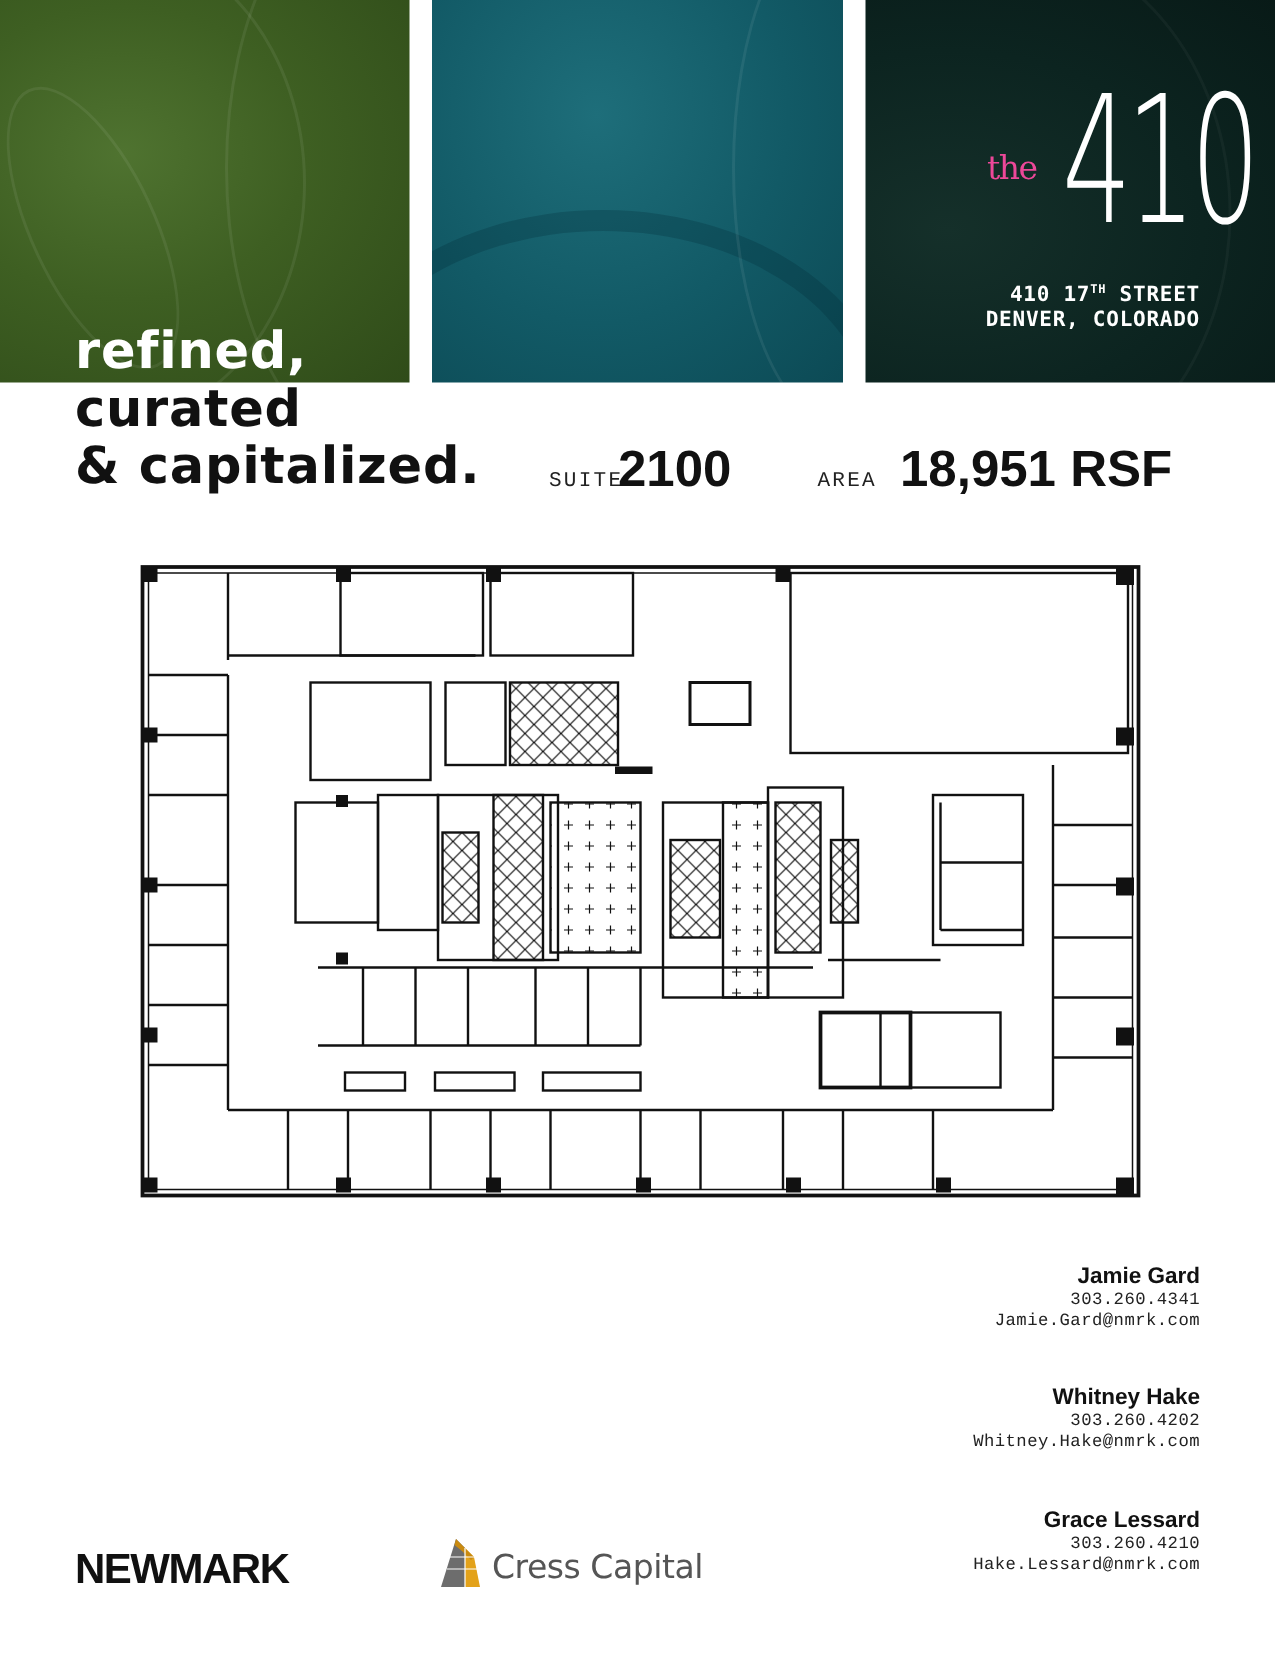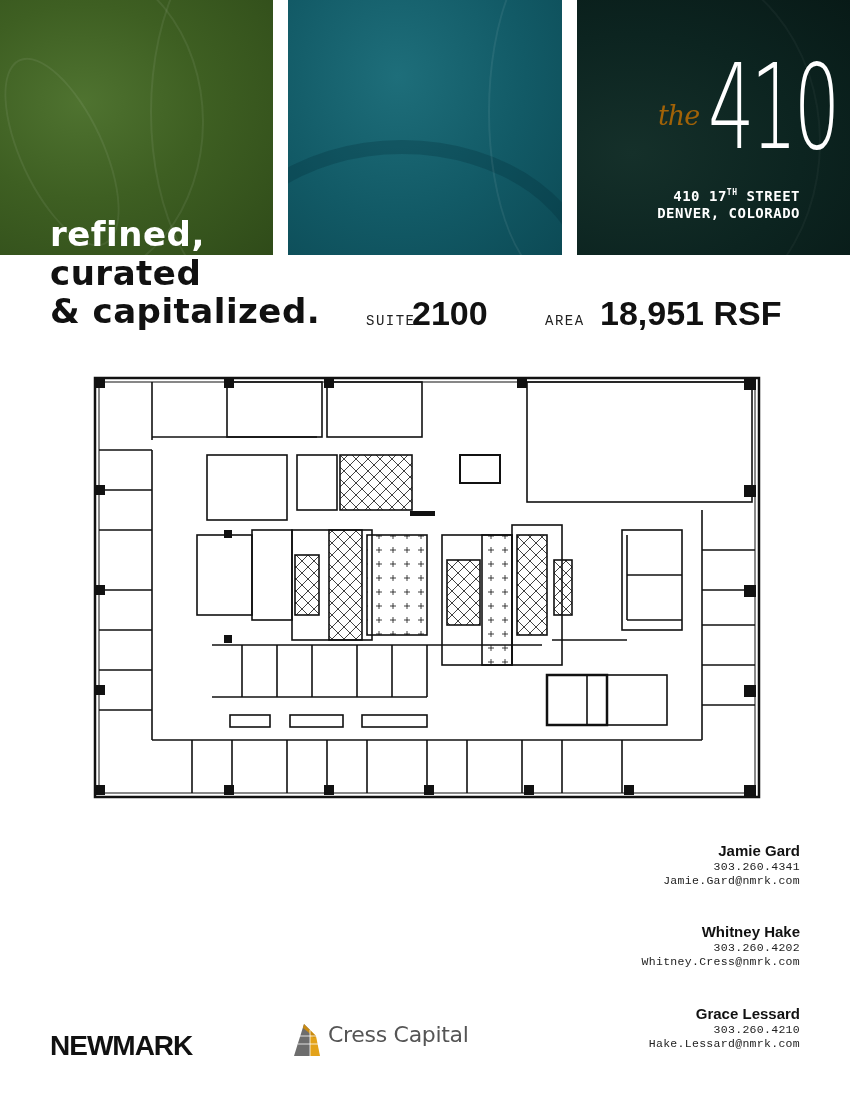--- a/index.html
+++ b/index.html
@@ -2,42 +2,42 @@
 <html><head>
 <meta charset="utf-8">
 <style>
   html, body { margin:0; padding:0; background:#fff; }
   body { width:850px; height:1111px; position:relative; overflow:hidden; font-family:"Liberation Sans", sans-serif; color:#111; }
   .panel { position:absolute; top:0; height:255px; overflow:hidden; }
   .panel-green { left:0; width:273px; background:radial-gradient(ellipse at 30% 40%, #4f7330 0%, #3e5f22 45%, #2f4b19 100%); }
   .panel-teal { left:288px; width:274px; background:radial-gradient(ellipse at 40% 30%, #1e6e7a 0%, #125a66 55%, #0c4a55 100%); }
   .panel-dark { left:577px; width:273px; background:radial-gradient(ellipse at 20% 60%, #15302a 0%, #0c2420 55%, #081a17 100%); }
   .swirl { position:absolute; border-radius:50%; border:2px solid rgba(255,255,255,0.07); }
-  .logo-the { position:absolute; left:658px; top:100px; font-family:"DejaVu Serif", serif; font-style:italic; color:#a16207; font-size:27px; letter-spacing:-1px; }
+  .logo-the { position:absolute; left:658px; top:100px; font-family:"DejaVu Serif", serif; color:#ec4899; font-size:22px; letter-spacing:-1px; }
   .logo-410 { position:absolute; left:708px; top:48px; color:#fff; font-family:"DejaVu Sans", sans-serif; font-weight:200; font-size:118px; line-height:1; letter-spacing:-6px; transform:scaleX(0.62); transform-origin:left top; }
   .addr { position:absolute; right:50px; text-align:right; color:#fff; font-family:"DejaVu Sans Mono", monospace; font-weight:bold; font-size:14px; letter-spacing:0.5px; }
   .addr1 { top:188px; }
   .addr2 { top:205px; }
   .addr sup { font-size:8px; }
   .headline { position:absolute; left:50px; font-family:"DejaVu Sans", sans-serif; font-weight:bold; font-size:34px; letter-spacing:0.5px; line-height:1; }
   .h1 { top:217px; color:#fff; }
   .h2 { top:256px; color:#111; }
   .h3 { top:294px; color:#111;text-align:center; }
   .suite-label, .area-label { position:absolute; top:313px; font-family:"Liberation Mono", monospace; font-size:14px; letter-spacing:1.5px; color:#222; }
   .suite-label { left:366px; }
   .area-label { left:545px; }
   .suite-val, .area-val { position:absolute; top:294px; font-family:"Liberation Sans", sans-serif; font-weight:bold; font-size:34px; color:#111; }
   .suite-val { left:412px; }
   .area-val { left:600px; }
   .floorplan { position:absolute; left:92px; top:375px; width:670px; height:425px; }
   .contact { position:absolute; right:50px; text-align:right; }
   .c-name { font-family:"Liberation Sans", sans-serif; font-weight:bold; font-size:15px; color:#111; line-height:18px; }
   .c-phone, .c-email { font-family:"Liberation Mono", monospace; font-size:11.5px; color:#222; line-height:14px; letter-spacing:0.3px; }
   .newmark { position:absolute; left:50px; top:1030px; font-family:"Liberation Sans", sans-serif; font-weight:bold; font-size:28px; letter-spacing:-1px; color:#111;text-align:right; }
-  .cress { position:absolute; left:292px; top:1022px; height:36px; display:flex; align-items:flex-start; gap:6px; }
+  .cress { position:absolute; left:292px; top:1022px; height:36px; display:flex; align-items:flex-end; gap:6px; }
   .cress-text { font-family:"DejaVu Sans", sans-serif; font-size:22px; color:#555; letter-spacing:-0.3px; }
 </style>
 </head>
 <body>
 
 <div class="panel panel-green">
   <div class="swirl" style="left:-60px;top:-40px;width:260px;height:320px;"></div>
   <div class="swirl" style="left:20px;top:50px;width:80px;height:200px;transform:rotate(-25deg);"></div>
   <div class="swirl" style="left:150px;top:-80px;width:200px;height:380px;"></div>
 </div>
@@ -180,21 +180,21 @@
 </svg>
 
 <div class="contact" style="top:842px;">
   <div class="c-name">Jamie Gard</div>
   <div class="c-phone">303.260.4341</div>
   <div class="c-email">Jamie.Gard@nmrk.com</div>
 </div>
 <div class="contact" style="top:923px;">
   <div class="c-name">Whitney Hake</div>
   <div class="c-phone">303.260.4202</div>
-  <div class="c-email">Whitney.Cress@nmrk.com</div>
+  <div class="c-email">Whitney.Hake@nmrk.com</div>
 </div>
 <div class="contact" style="top:1005px;">
   <div class="c-name">Grace Lessard</div>
   <div class="c-phone">303.260.4210</div>
   <div class="c-email">Hake.Lessard@nmrk.com</div>
 </div>
 
 <div class="newmark">NEWMARK</div>
 <div class="cress">
   <svg width="30" height="34" viewBox="0 0 30 34">

